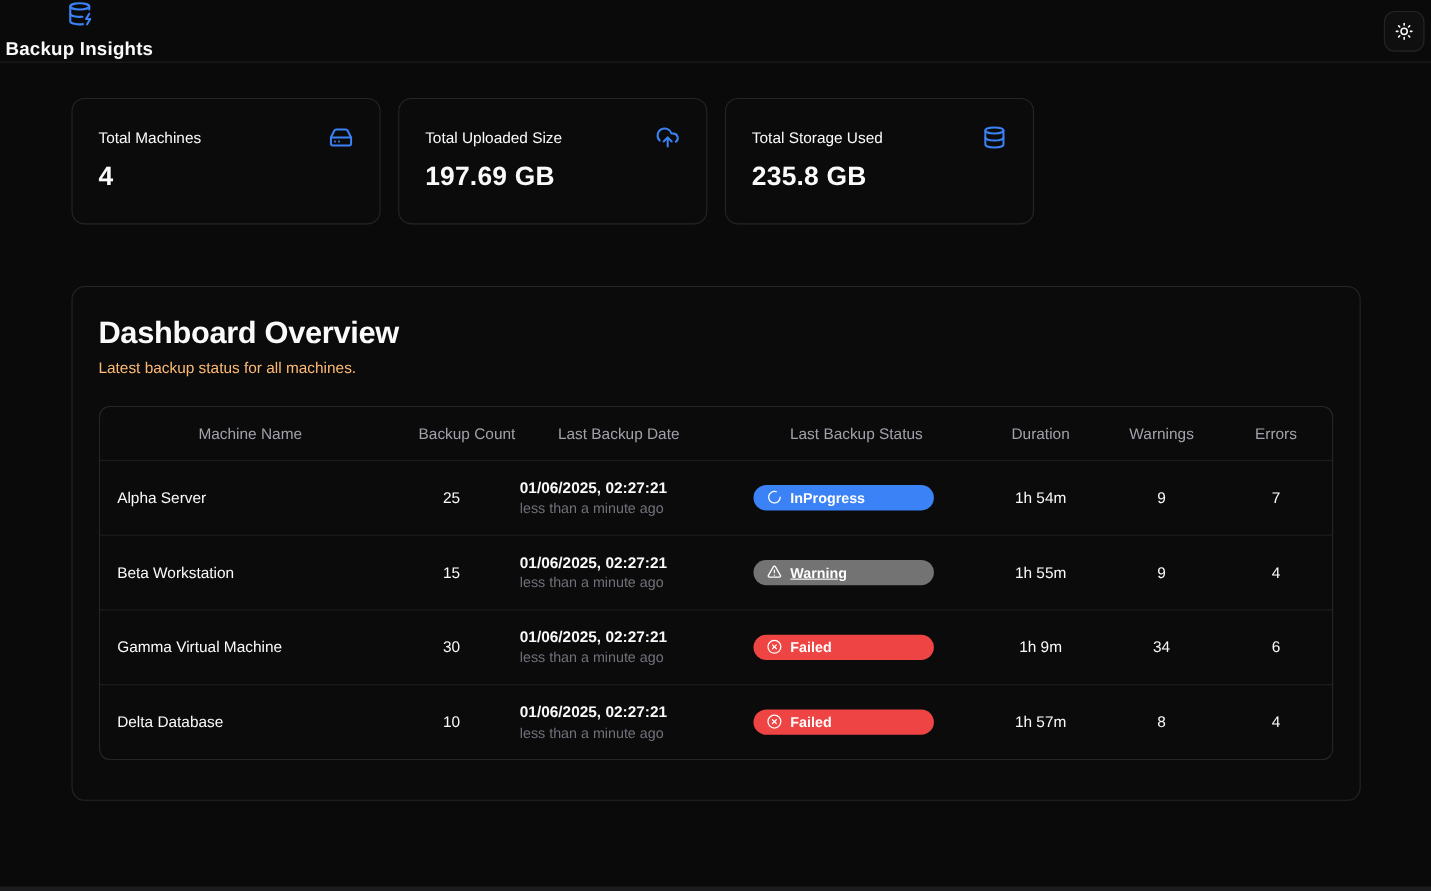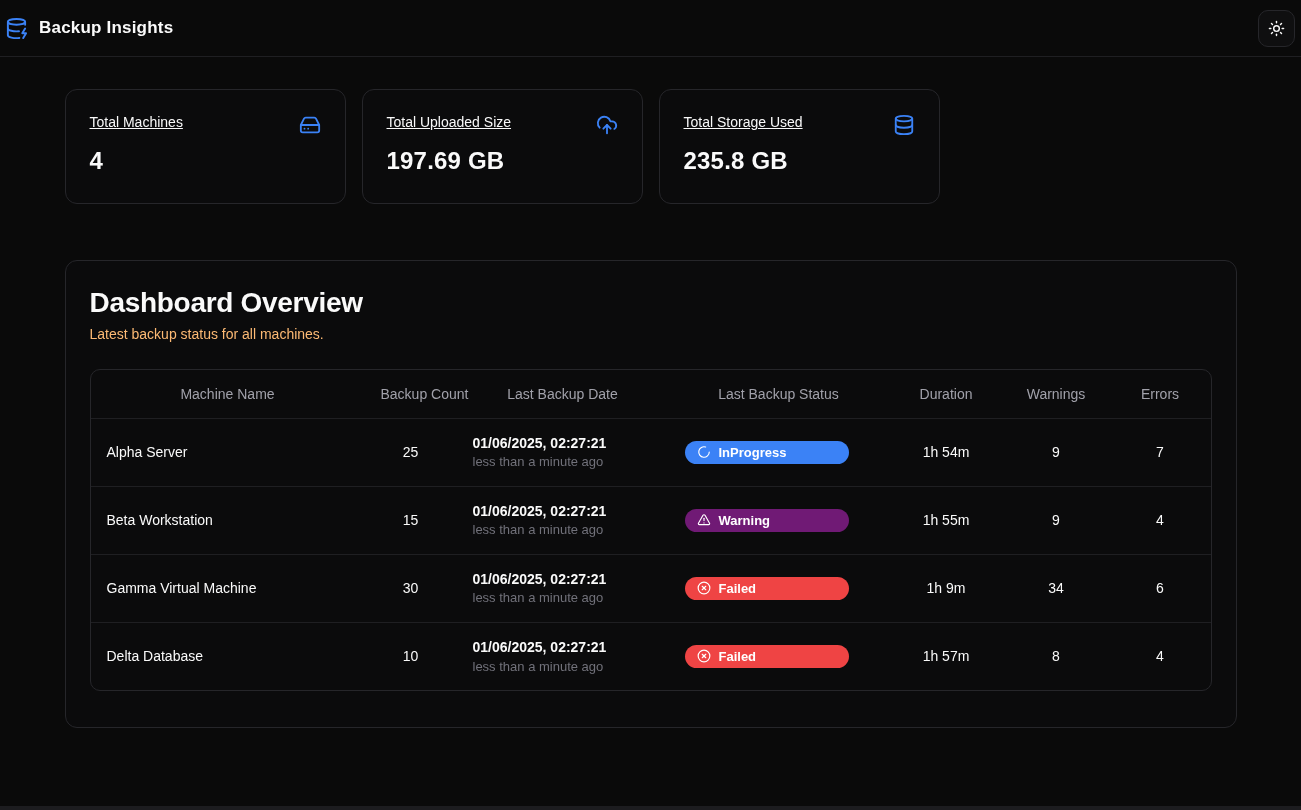--- a/index.html
+++ b/index.html
@@ -11,41 +11,41 @@
     position:relative;
   }
   
   .app-header {
     height:57px;
     display:flex; align-items:center; justify-content:space-between;
     padding:0 6px 0 5px;
     border-bottom:1px solid #1f1f22;
     background:#0a0a0a;
   }
-  .brand { display:flex; align-items:center; gap:11px; }
+  .brand { display:flex; align-items:center; gap:11px;flex-direction:column; }
   .brand svg { width:23px; height:23px; stroke:#3b82f6; }
   .app-title { font-size:17px; font-weight:700; letter-spacing:.2px; }
   .theme-btn {
     width:37px; height:37px; border-radius:10px;
     background:#0f0f10; border:1px solid #26262a;
     display:flex; align-items:center; justify-content:center;
     cursor:pointer;
   }
   .theme-btn svg { width:17px; height:17px; stroke:#fafafa; }
 
   
   .main { width:1172px; margin:0 auto; padding-top:32px; }
 
   
   .stats { display:grid; grid-template-columns:repeat(4,1fr); gap:16px; }
   .stat-card {
     background:#0b0b0c; border:1px solid #26262a; border-radius:12px;
     padding:24px; height:115px;
   }
-  .stat-top { display:flex; align-items:flex-start; justify-content:space-between;text-decoration:underline; }
+  .stat-top { display:flex; align-items:center; justify-content:space-between; }
   .stat-label { font-size:14px; font-weight:400; color:#fafafa; }
   .stat-top svg { width:22px; height:22px; stroke:#3b82f6; flex:none; }
   .stat-value { margin-top:11px; font-size:24px; font-weight:700; letter-spacing:.2px; }
 
   
   .overview-card {
     margin-top:56px;
     background:#0b0b0c; border:1px solid #26262a; border-radius:12px;
     padding:26px 24px 36px;
   }
@@ -75,21 +75,21 @@
   .date-rel { font-size:13px; color:#71717a; margin-top:2px; }
 
   
   .badge {
     display:inline-flex; align-items:center; gap:8px;
     width:164px; height:23px; border-radius:12px;
     padding:0 12px; color:#fff; font-size:13px; font-weight:700;
   }
   .badge svg { width:14px; height:14px; stroke:#fff; flex:none; display:none; }
   .badge[data-status="InProgress"] { background:#3b82f6; }
-  .badge[data-status="Warning"]    { background:#701a75; }
+  .badge[data-status="Warning"]    { background:#737373;text-decoration:underline; }
   .badge[data-status="Failed"]     { background:#ef4444; }
   .badge[data-status="InProgress"] .spinner-ic { display:block; }
   .badge[data-status="Warning"]    .warning-ic { display:block; }
   .badge[data-status="Failed"]     .failed-ic  { display:block; }
 
   
   .bottom-strip {
     position:absolute; left:0; bottom:0; width:100%; height:4px;
     background:#1c1c1f;
   }

